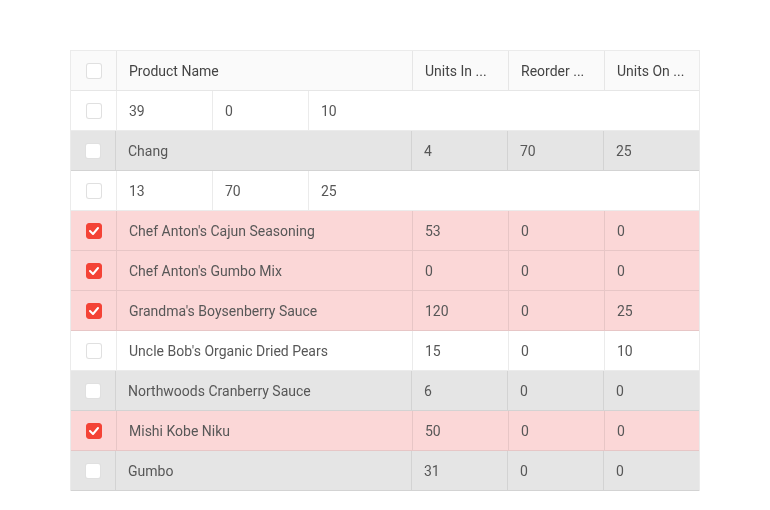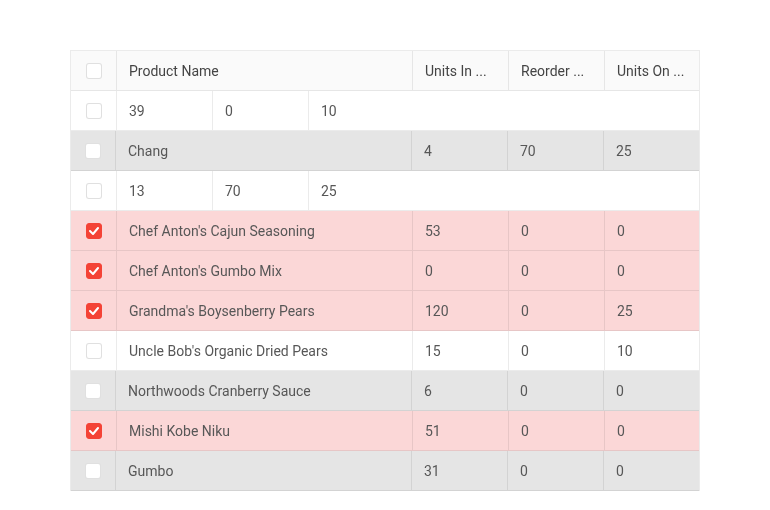--- a/index.html
+++ b/index.html
@@ -134,21 +134,21 @@
     <div class="cell col-num">0</div>
   </div>
         <div class="row selected">
     <div class="cell col-check">
       <span class="chk on">
         <svg width="10" height="10" viewBox="0 0 10 10">
                 <path d="M1 5 L4 8 L9 2" stroke="#fff" stroke-width="2" fill="none" stroke-linecap="round" stroke-linejoin="round"></path>
               </svg>
       </span>
     </div>
-    <div class="cell col-name">Grandma's Boysenberry Pears</div>
+    <div class="cell col-name">Grandma's Boysenberry Sauce</div>
     <div class="cell col-num">120</div>
     <div class="cell col-num">0</div>
     <div class="cell col-num">25</div>
   </div>
         <div class="row">
     <div class="cell col-check">
       <span class="chk">
         
       </span>
     </div>
@@ -170,21 +170,21 @@
   </div>
         <div class="row selected">
     <div class="cell col-check">
       <span class="chk on">
         <svg width="10" height="10" viewBox="0 0 10 10">
                 <path d="M1 5 L4 8 L9 2" stroke="#fff" stroke-width="2" fill="none" stroke-linecap="round" stroke-linejoin="round"></path>
               </svg>
       </span>
     </div>
     <div class="cell col-name">Mishi Kobe Niku</div>
-    <div class="cell col-num">51</div>
+    <div class="cell col-num">50</div>
     <div class="cell col-num">0</div>
     <div class="cell col-num">0</div>
   </div>
         <div class="row alt">
     <div class="cell col-check">
       <span class="chk">
         
       </span>
     </div>
     <div class="cell col-name">Gumbo</div>

